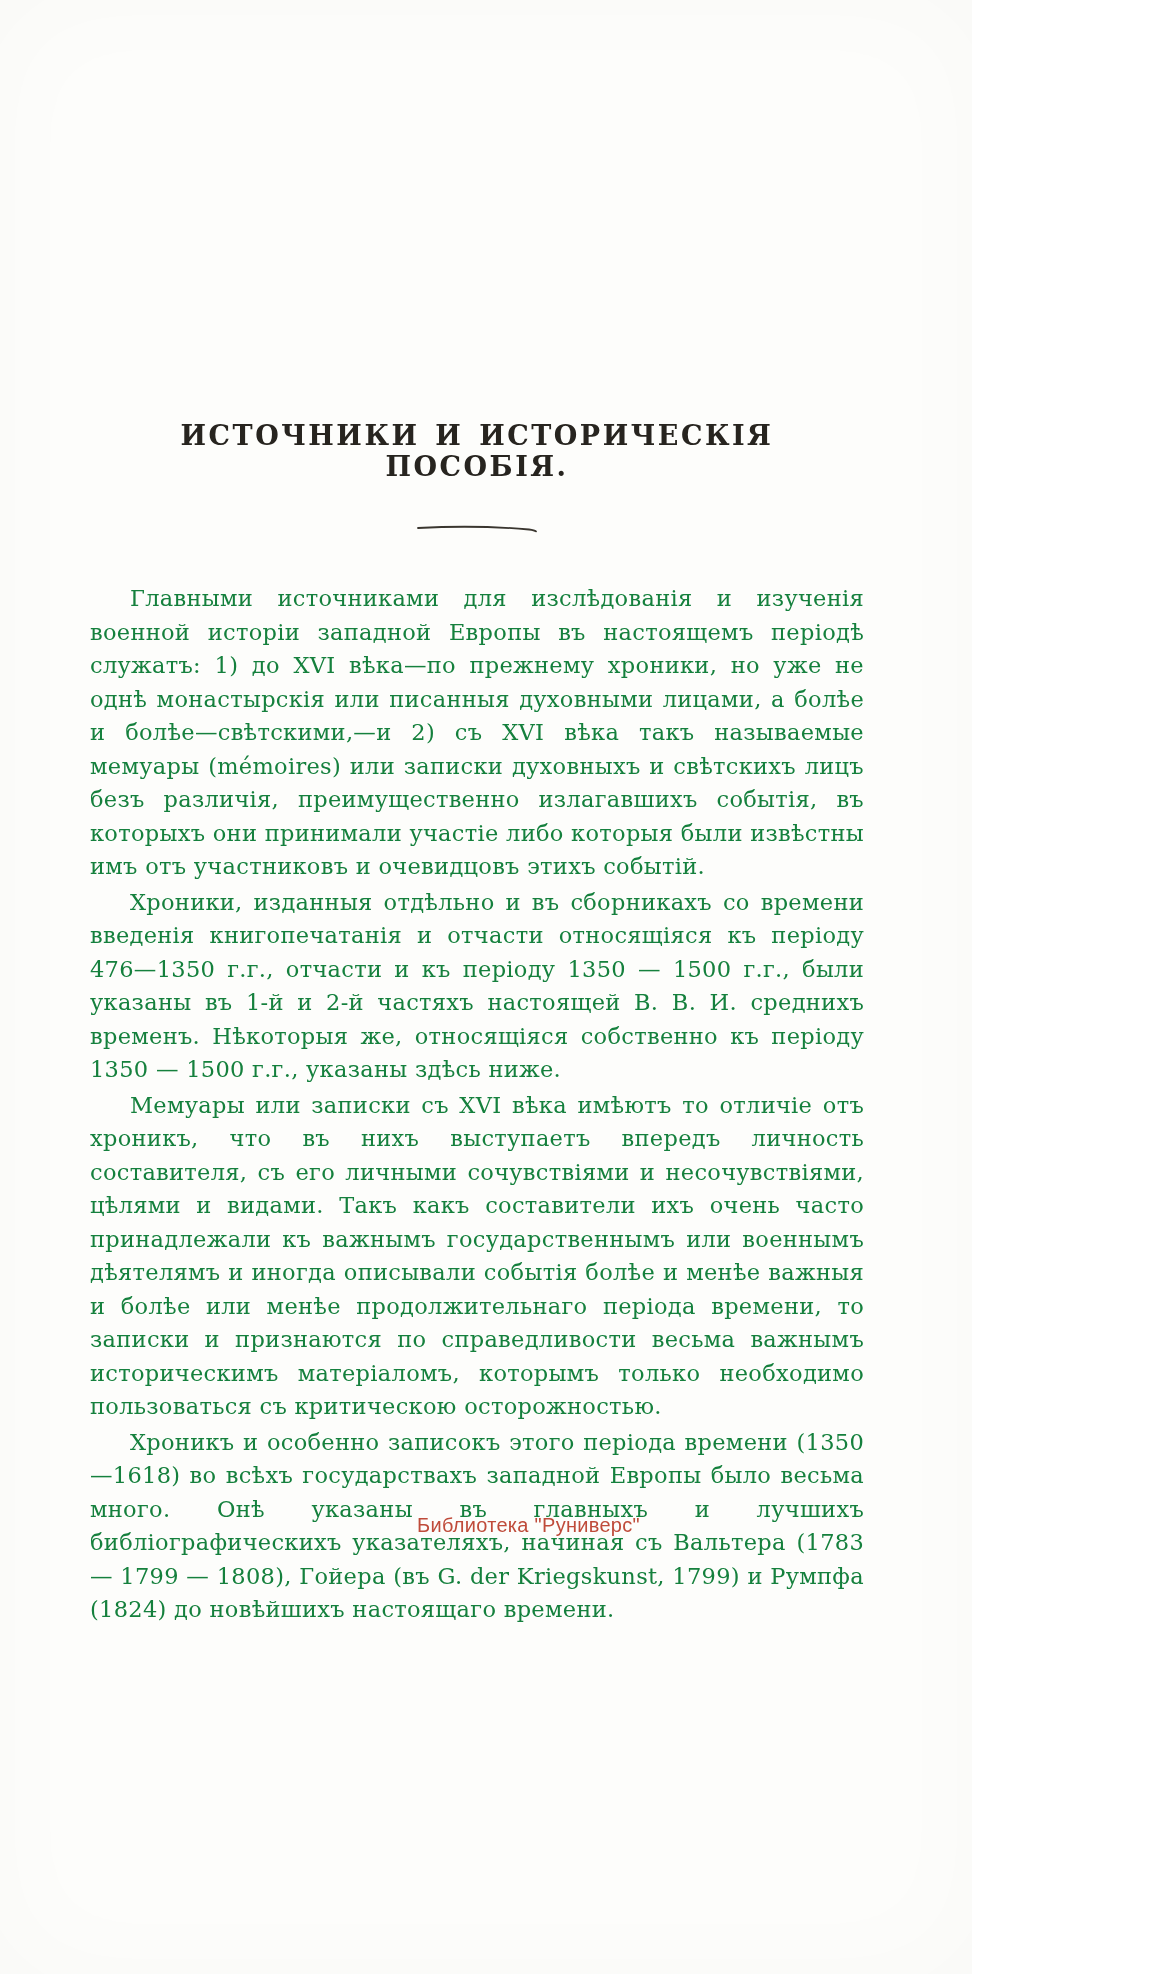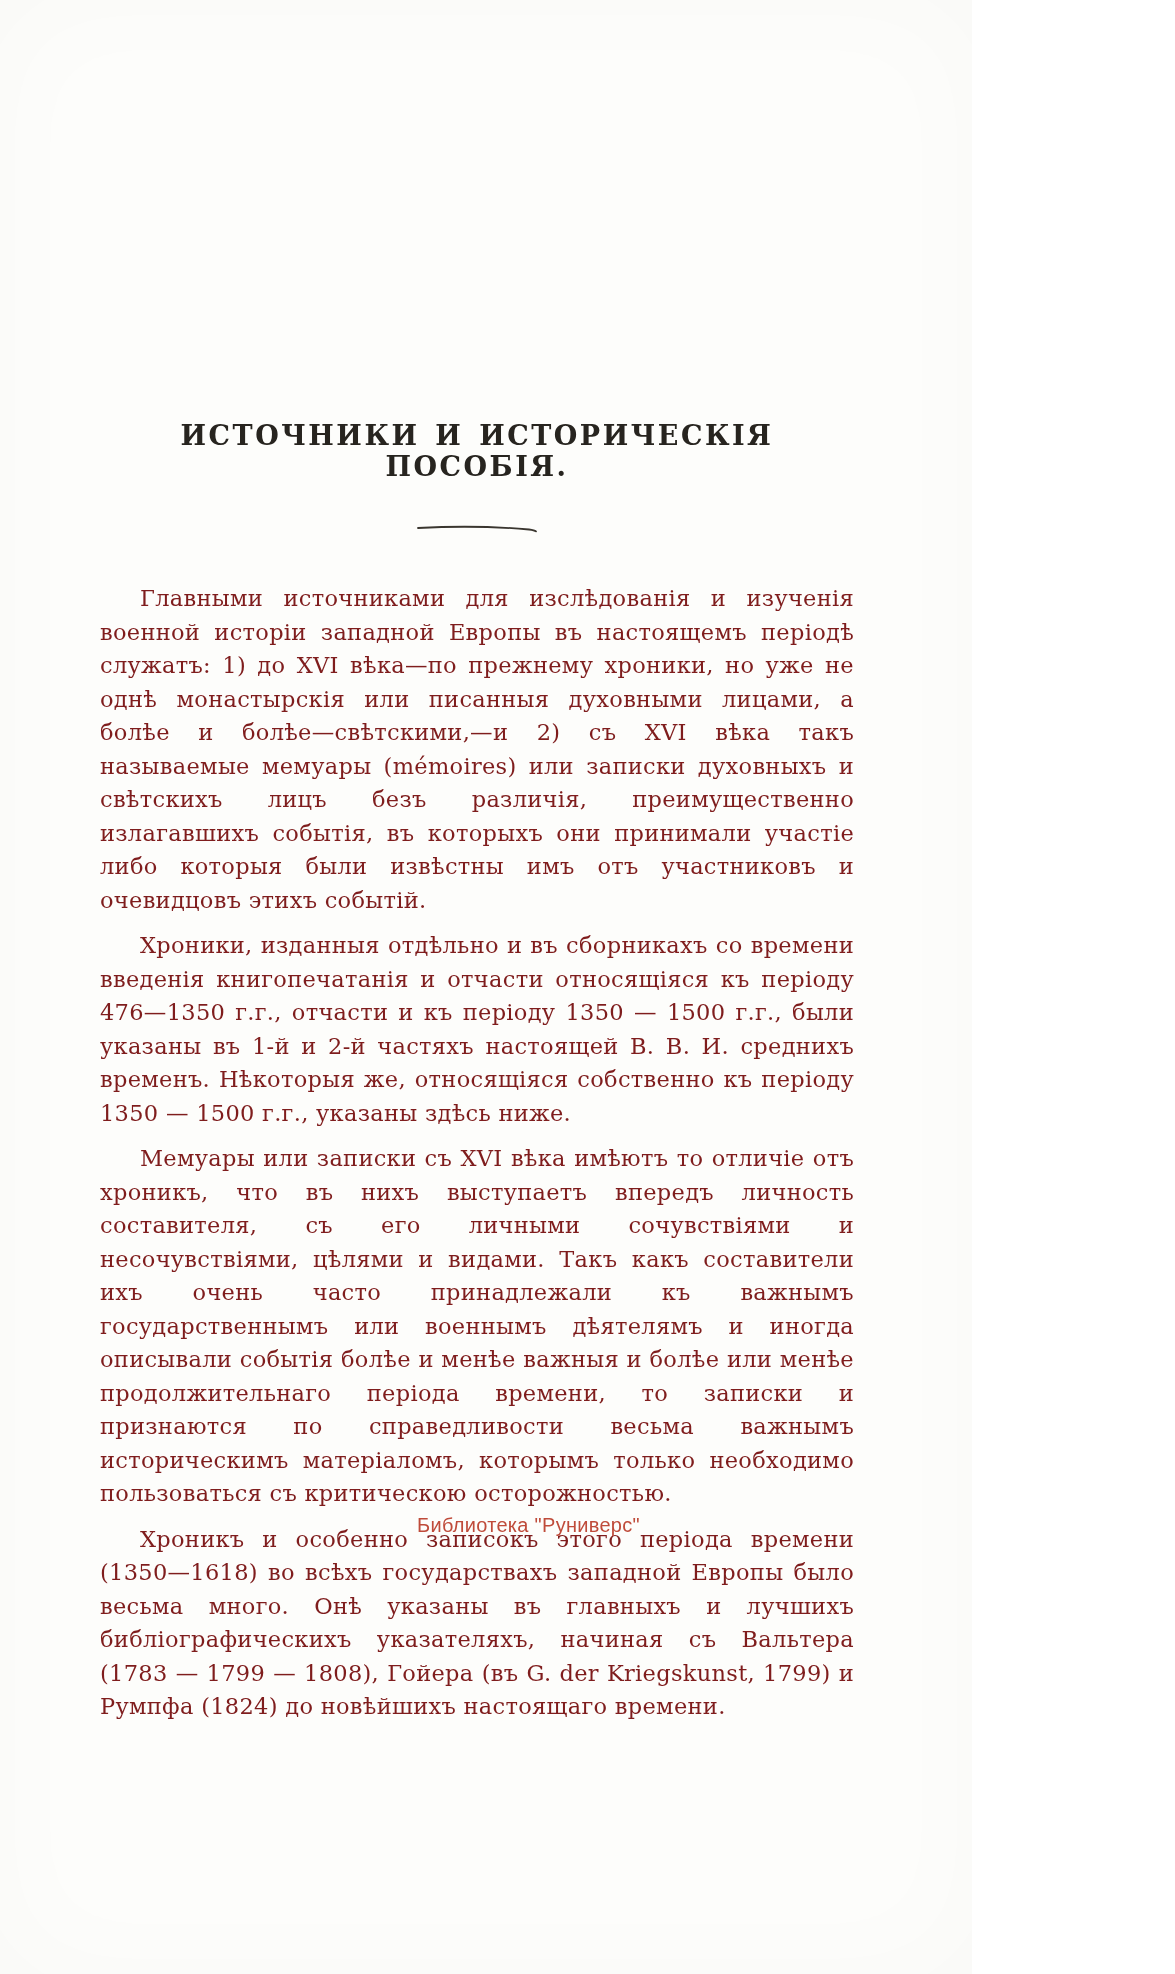--- a/index.html
+++ b/index.html
@@ -47,27 +47,27 @@
     width:120px;
     height:10px;
     margin:42px auto 0 auto;
     position:relative;
   }
   .divider svg{display:block;}
   .body-text{
     margin-top:48px;
   }
   .body-text p{
-    margin:12px;
+    margin:2px;
     text-indent:40px;
     text-align:justify;
     font-size:22.5px;
     line-height:33.5px;
     letter-spacing:0.3px;
-    color:#7f1d1d;
+    color:#15803d;
   }
   .watermark{
     position:absolute;
     top:1514px;
     right:332px;
     font-family:"Liberation Sans","DejaVu Sans",sans-serif;
     font-size:20px;
     color:var(--watermark);
     letter-spacing:0.3px;
     white-space:nowrap;

